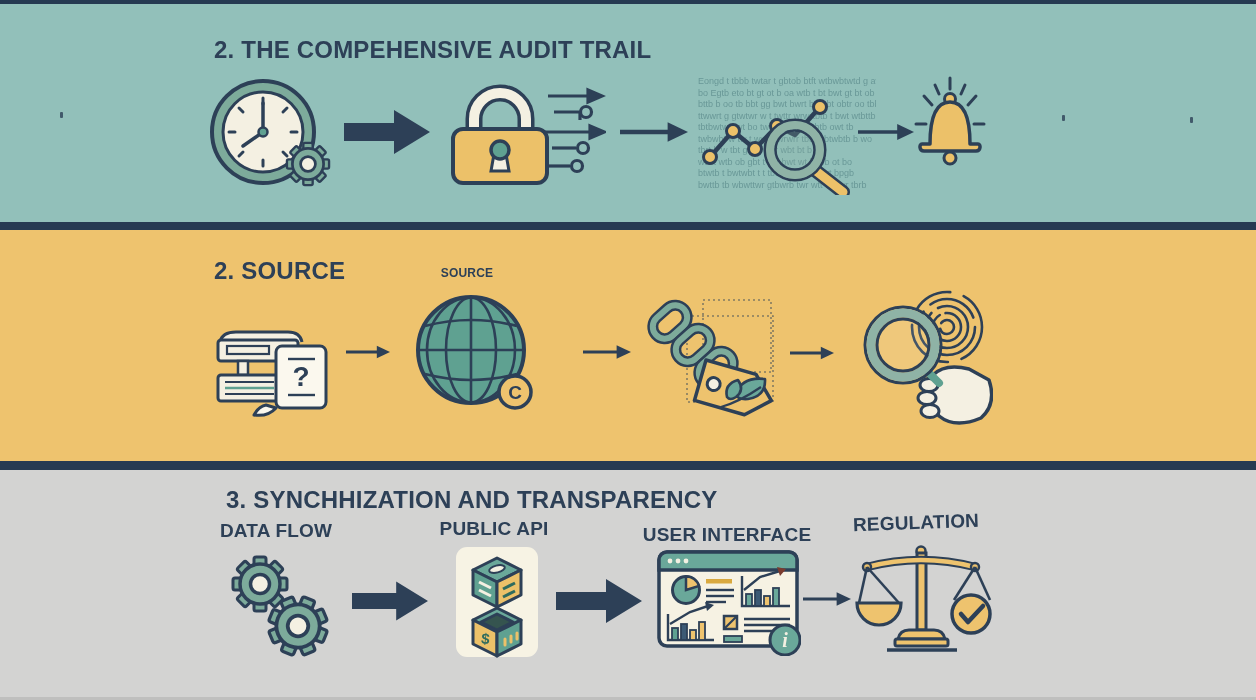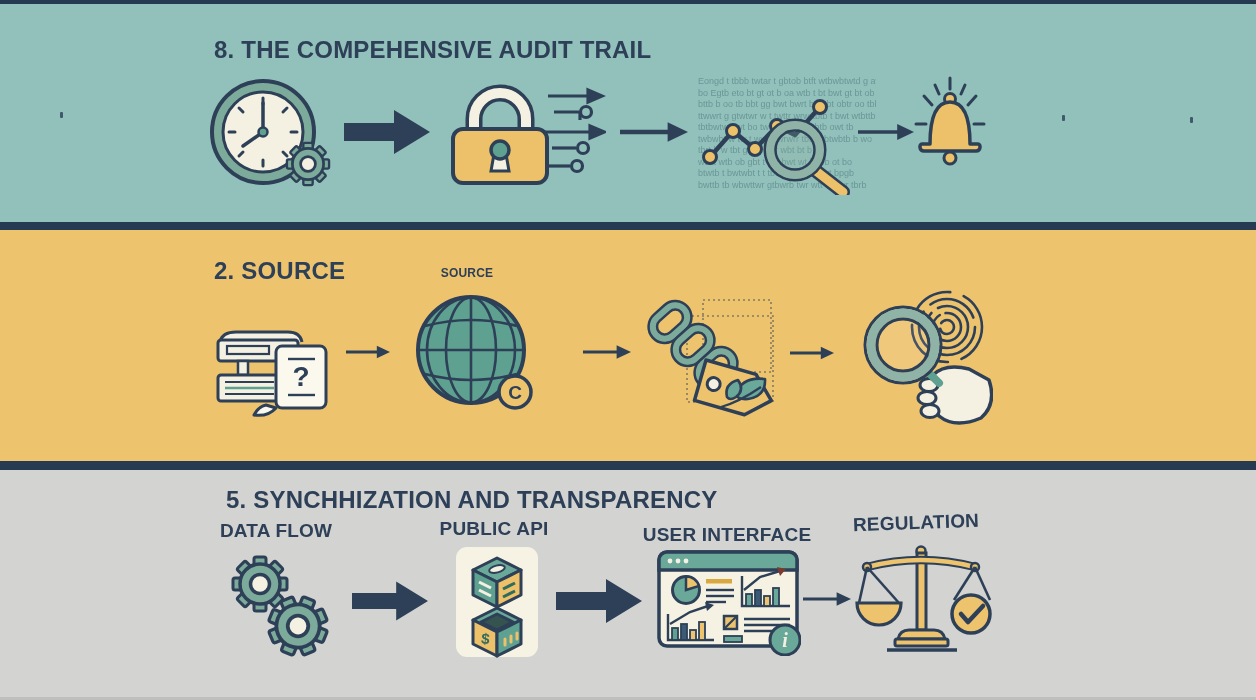--- a/index.html
+++ b/index.html
@@ -56,21 +56,21 @@
   </svg>
 
   <div class="sep" style="top:0;height:4px"></div>
   <div class="band" style="top:4px;height:218px;background:#92c0ba"></div>
   <div class="sep" style="top:222px;height:8px"></div>
   <div class="band" style="top:230px;height:231px;background:#eec36e"></div>
   <div class="sep" style="top:461px;height:9px"></div>
   <div class="band" style="top:470px;height:230px;background:#d3d3d2"></div>
   <div class="bottomline"></div>
 
-  <div class="title" style="left:214px;top:36px">8. THE COMPEHENSIVE AUDIT TRAIL</div>
+  <div class="title" style="left:214px;top:36px">2. THE COMPEHENSIVE AUDIT TRAIL</div>
 
   <div class="icon" style="left:205px;top:76px;width:140px;height:115px">
     <svg viewBox="0 0 140 115">
       <circle cx="58" cy="56" r="51" fill="#7dab9b" stroke="#2d4057" stroke-width="4"></circle>
       <circle cx="58" cy="56" r="40" fill="#f4f0e2" stroke="#2d4057" stroke-width="3"></circle>
       <g stroke="#2d4057" stroke-width="3" stroke-linecap="round">
         <line x1="58" y1="22" x2="58" y2="28"></line>
           <line x1="58" y1="84" x2="58" y2="90"></line>
         <line x1="24" y1="56" x2="30" y2="56"></line>
           <line x1="86" y1="56" x2="92" y2="56"></line>
@@ -273,21 +273,21 @@
         <ellipse cx="82" cy="113" rx="9" ry="6.5"></ellipse>
         <ellipse cx="85" cy="126" rx="9" ry="6.5"></ellipse>
       </g>
       <line x1="80" y1="84" x2="94" y2="98" stroke="#5fa191" stroke-width="8" stroke-linecap="round"></line>
       <circle cx="58" cy="60" r="38" fill="none" stroke="#2d4057" stroke-width="3"></circle>
       <circle cx="58" cy="60" r="32" fill="rgba(244,240,226,0.12)" stroke="#8fb3a6" stroke-width="9"></circle>
       <circle cx="58" cy="60" r="26" fill="none" stroke="#2d4057" stroke-width="3"></circle>
     </svg>
   </div>
 
-  <div class="title" style="left:226px;top:486px">5. SYNCHHIZATION AND TRANSPARENCY</div>
+  <div class="title" style="left:226px;top:486px">3. SYNCHHIZATION AND TRANSPARENCY</div>
   <div class="sublabel" style="left:276px;top:520px">DATA FLOW</div>
   <div class="sublabel" style="left:494px;top:518px">PUBLIC API</div>
   <div class="sublabel" style="left:727px;top:524px">USER INTERFACE</div>
   <div class="sublabel" style="left:916px;top:512px;transform:translateX(-50%) rotate(-2deg)">REGULATION</div>
 
   <div class="icon" style="left:216px;top:546px;width:122px;height:112px">
     <svg viewBox="0 0 122 112">
       <use href="#gear" transform="translate(44,38) scale(1.0)"></use>
       <use href="#gear" transform="translate(82,80) scale(1.08) rotate(22)"></use>
     </svg>

